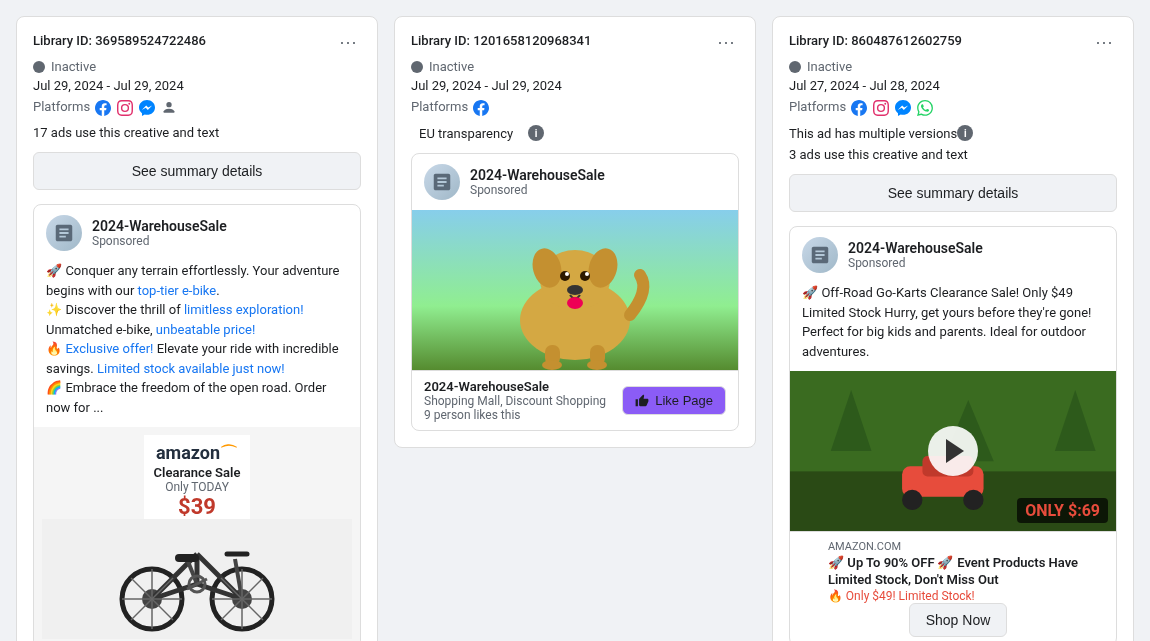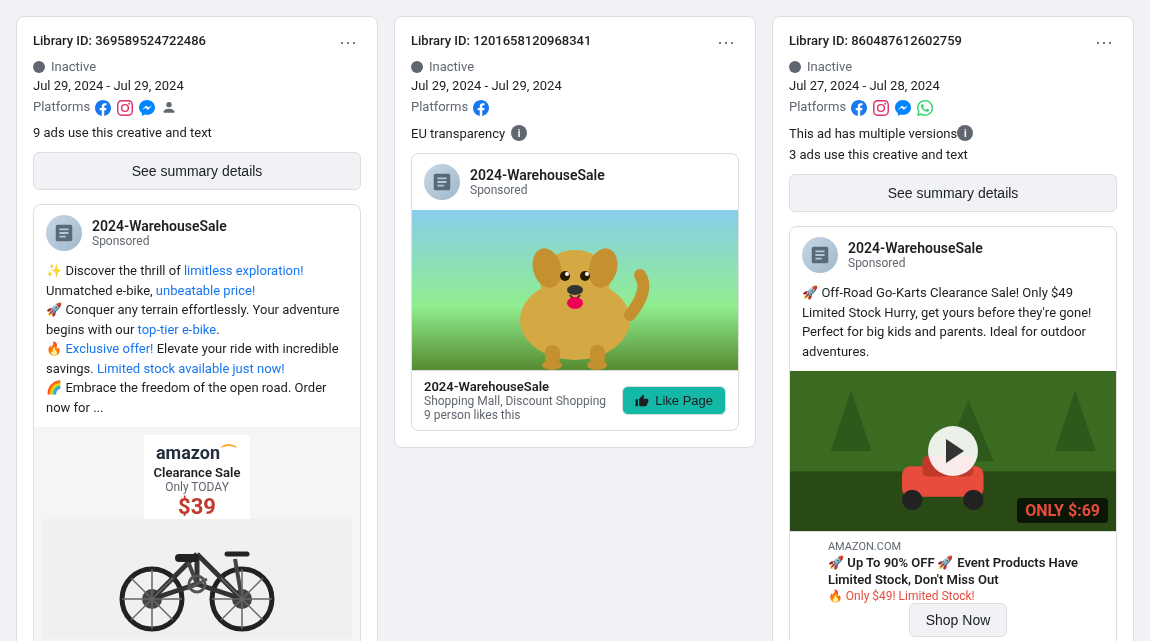--- a/index.html
+++ b/index.html
@@ -87,24 +87,25 @@
       color: #1c1e21;
       font-weight: 600;
       margin-bottom: 12px;
     }
     .ads-count span {
       font-weight: 400;
     }
     .eu-transparency {
       display: flex;
       align-items: center;
-      gap: 6px;
+      gap: 15px;
       margin-bottom: 12px;
       font-size: 13px;
       color: #1c1e21;
+      margin-left: 8px;
     }
     .info-icon {
       width: 16px;
       height: 16px;
       border-radius: 50%;
       background: #606770;
       color: white;
       display: inline-flex;
       align-items: center;
       justify-content: center;
@@ -218,21 +219,21 @@
       font-size: 12px;
       color: #606770;
     }
     .like-page-btn {
       display: flex;
       align-items: center;
       gap: 6px;
       padding: 6px 12px;
       border: 1px solid #ddd;
       border-radius: 6px;
-      background: #14b8a6;
+      background: #8b5cf6;
       font-size: 13px;
       color: #1c1e21;
       cursor: pointer;
       font-weight: 500;
     }
     
     .video-thumb {
       width: 100%;
       height: 160px;
       background: linear-gradient(135deg, #2d5a1b, #4a7c2f);
@@ -353,21 +354,21 @@
     </span>
     <span class="platform-icon">
       <svg width="16" height="16" viewBox="0 0 24 24" fill="#606770">
           <circle cx="12" cy="7" r="4"></circle>
           <path d="M12 13c-5.33 0-8 2.67-8 4v2h16v-2c0-1.33-2.67-4-8-4z"></path>
         </svg>
     </span>
   </div>
 
   <div class="ads-count">
-    <span>9 ads</span><span style="font-weight:400"> use this creative and text</span>
+    <span>17 ads</span><span style="font-weight:400"> use this creative and text</span>
   </div>
 
   <button class="see-details-btn">See summary details</button>
 
   
   <div class="ad-preview">
     <div class="ad-preview-header">
       <div class="ad-avatar">
         <div class="ad-avatar-inner">
           <svg width="22" height="22" viewBox="0 0 24 24" fill="#5a6978">
@@ -375,24 +376,24 @@
             </svg>
         </div>
       </div>
       <div>
         <div class="ad-preview-title">2024-WarehouseSale</div>
         <div class="ad-preview-subtitle">Sponsored</div>
       </div>
     </div>
 
     <div class="ad-body">
+      <div>🚀 Conquer any terrain effortlessly. Your adventure begins with our <span class="highlight">top-tier e-bike</span>.</div>
       <div>
         ✨ Discover the thrill of <span class="highlight">limitless exploration!</span> Unmatched e-bike, <span class="highlight">unbeatable price!</span>
       </div>
-      <div>🚀 Conquer any terrain effortlessly. Your adventure begins with our <span class="highlight">top-tier e-bike</span>.</div>
       <div>🔥 <span class="highlight">Exclusive offer!</span> Elevate your ride with incredible savings. <span class="highlight">Limited stock available just now!</span></div>
       <div>🌈 Embrace the freedom of the open road. Order now for ...</div>
     </div>
 
     <div class="bike-ad-img">
       <div class="amazon-clearance">
         <div style="font-size:18px;font-weight:bold;color:#232f3e;">
           amazon<span style="color:#ff9900;">⌒</span>
         </div>
         <div style="font-size:13px;font-weight:600;color:#1c1e21;">Clearance Sale</div>

